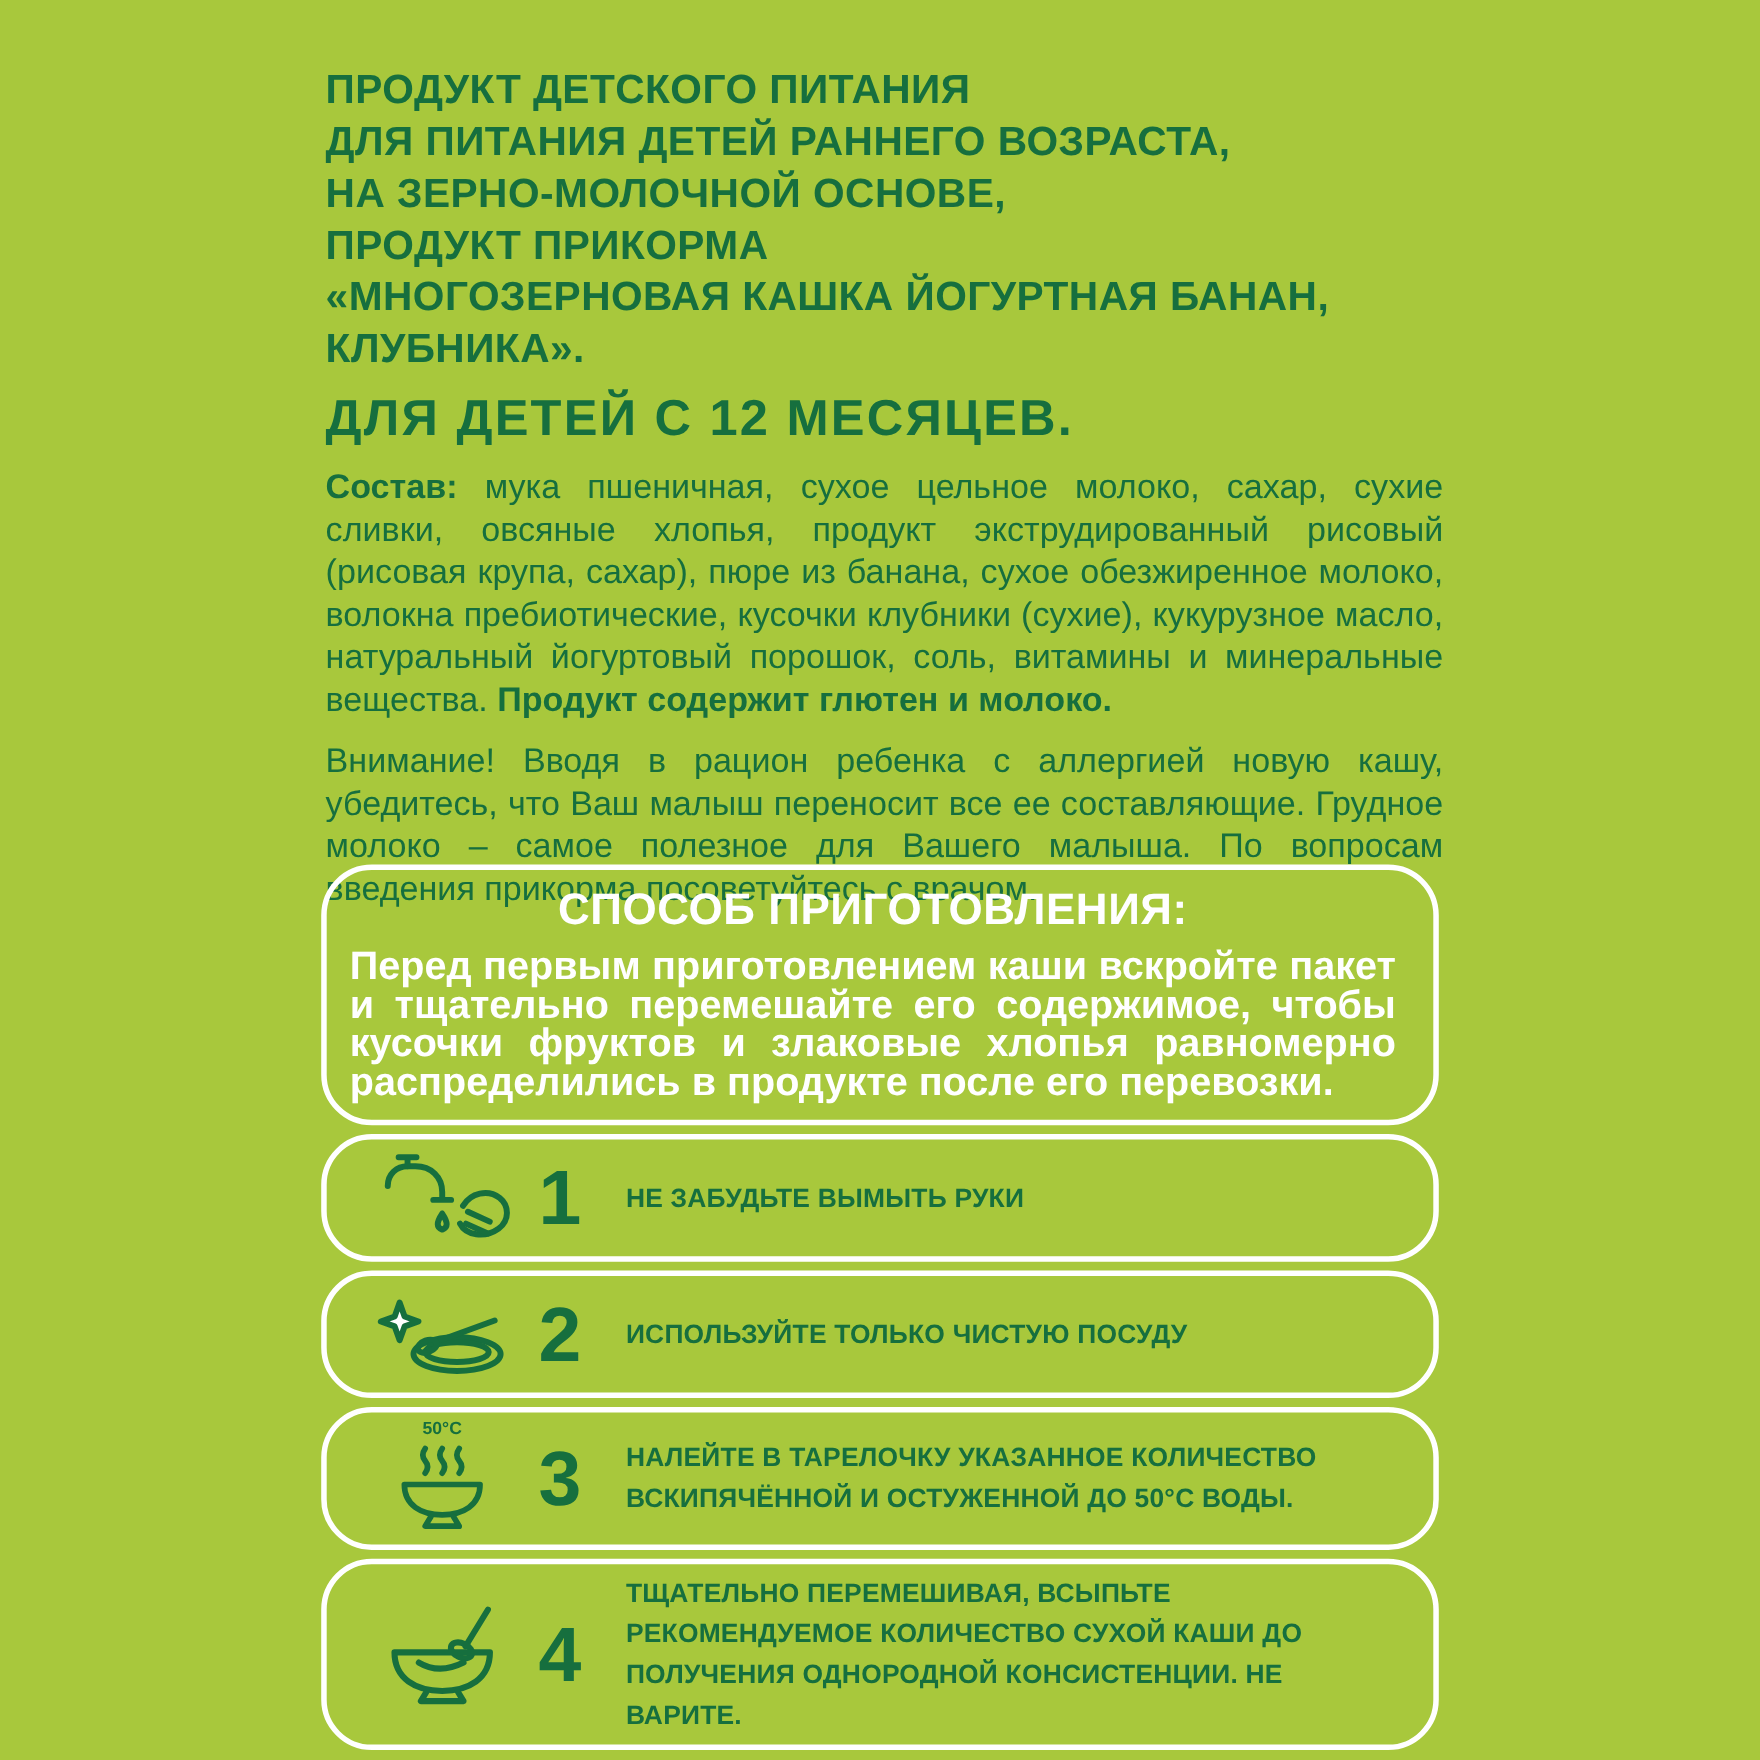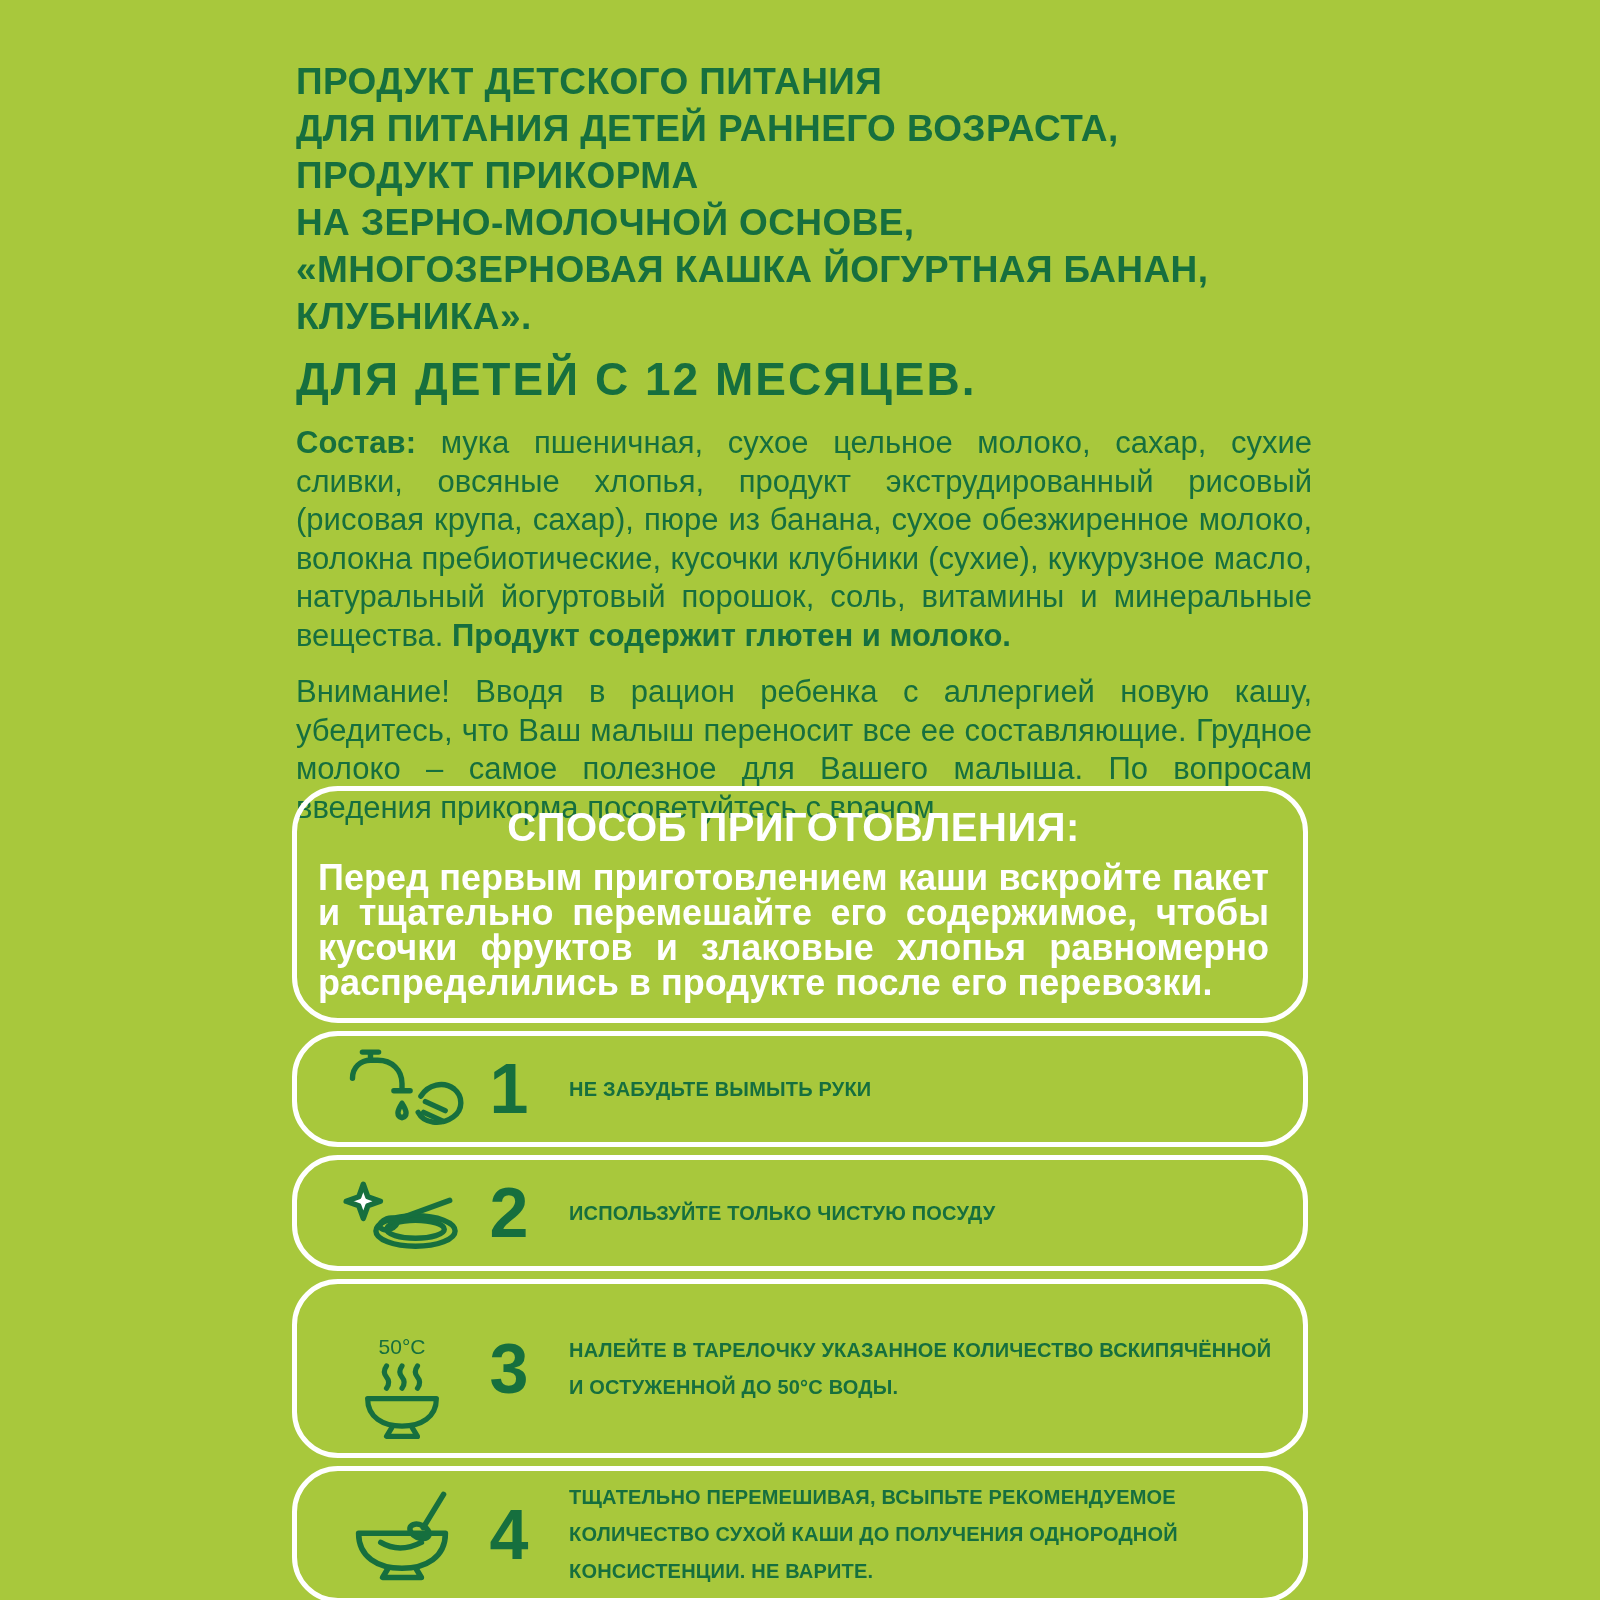--- a/index.html
+++ b/index.html
@@ -18,37 +18,37 @@
   .box-head{padding:14px 34px 18px 21px;}
   .prep-title{color:#ffffff;font-size:40px;font-weight:800;text-align:center;letter-spacing:.5px;}
   .prep-intro{color:#ffffff;font-size:36px;line-height:35px;font-weight:600;text-align:justify;margin-top:10px;}
 
   .step{display:flex;align-items:center;padding:8px 28px 8px 30px;}
   .step-1,.step-2{min-height:92px;}
   .step-3{min-height:112px;}
   .step-4{min-height:122px;}
   .step-icon{width:150px;display:flex;flex-direction:column;align-items:center;justify-content:center;flex:0 0 150px;}
   .step-icon svg{display:block;}
-  .temp-label{font-size:21px;font-weight:400;color:#166f3e;line-height:1;margin-bottom:2px;margin-top:44px;}
+  .temp-label{font-size:16px;font-weight:700;color:#166f3e;line-height:1;margin-bottom:2px;}
   .step-num{flex:0 0 64px;font-size:70px;font-weight:800;color:#166f3e;text-align:center;line-height:1;}
-  .step-text{flex:1;margin-left:28px;font-size:20px;font-weight:800;color:#166f3e;line-height:37px;letter-spacing:.2px;}
+  .step-text{flex:1;margin-left:28px;font-size:24px;font-weight:800;color:#166f3e;line-height:37px;letter-spacing:.2px;}
 
   .icon-stroke{fill:none;stroke:#166f3e;stroke-width:6;stroke-linecap:round;stroke-linejoin:round;}
 </style>
 </head>
 <body>
 
 <div class="page">
 
   <div class="text-col">
     <div class="main-title">
       <div>ПРОДУКТ ДЕТСКОГО ПИТАНИЯ</div>
       <div>ДЛЯ ПИТАНИЯ ДЕТЕЙ РАННЕГО ВОЗРАСТА,</div>
+      <div>НА ЗЕРНО-МОЛОЧНОЙ ОСНОВЕ,</div>
       <div>ПРОДУКТ ПРИКОРМА</div>
-      <div>НА ЗЕРНО-МОЛОЧНОЙ ОСНОВЕ,</div>
       <div>«МНОГОЗЕРНОВАЯ КАШКА ЙОГУРТНАЯ БАНАН,</div>
       <div>КЛУБНИКА».</div>
     </div>
     <div class="age-line">ДЛЯ ДЕТЕЙ С 12 МЕСЯЦЕВ.</div>
 
     <p class="para"><b>Состав:</b> <span>мука пшеничная, сухое цельное молоко, сахар, сухие сливки,  овсяные хлопья, продукт экструдированный рисовый (рисовая крупа, сахар), пюре из банана, сухое обезжиренное молоко, волокна пребиотические, кусочки клубники (сухие), кукурузное масло, натуральный йогуртовый порошок, соль, витамины и минеральные вещества.</span> <b>Продукт содержит глютен и молоко.</b></p>
 
     <p class="para">Внимание! Вводя в рацион ребенка с аллергией новую кашу, убедитесь, что Ваш малыш переносит все ее составляющие. Грудное молоко – самое полезное для Вашего малыша. По вопросам введения прикорма посоветуйтесь с врачом.</p>
   </div>
 

